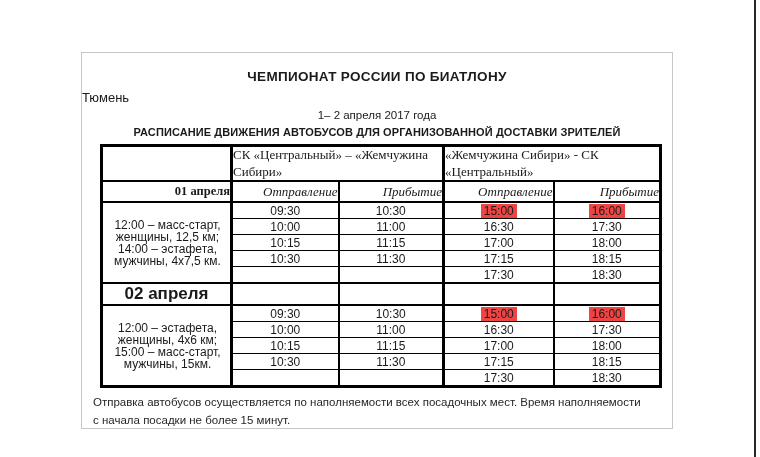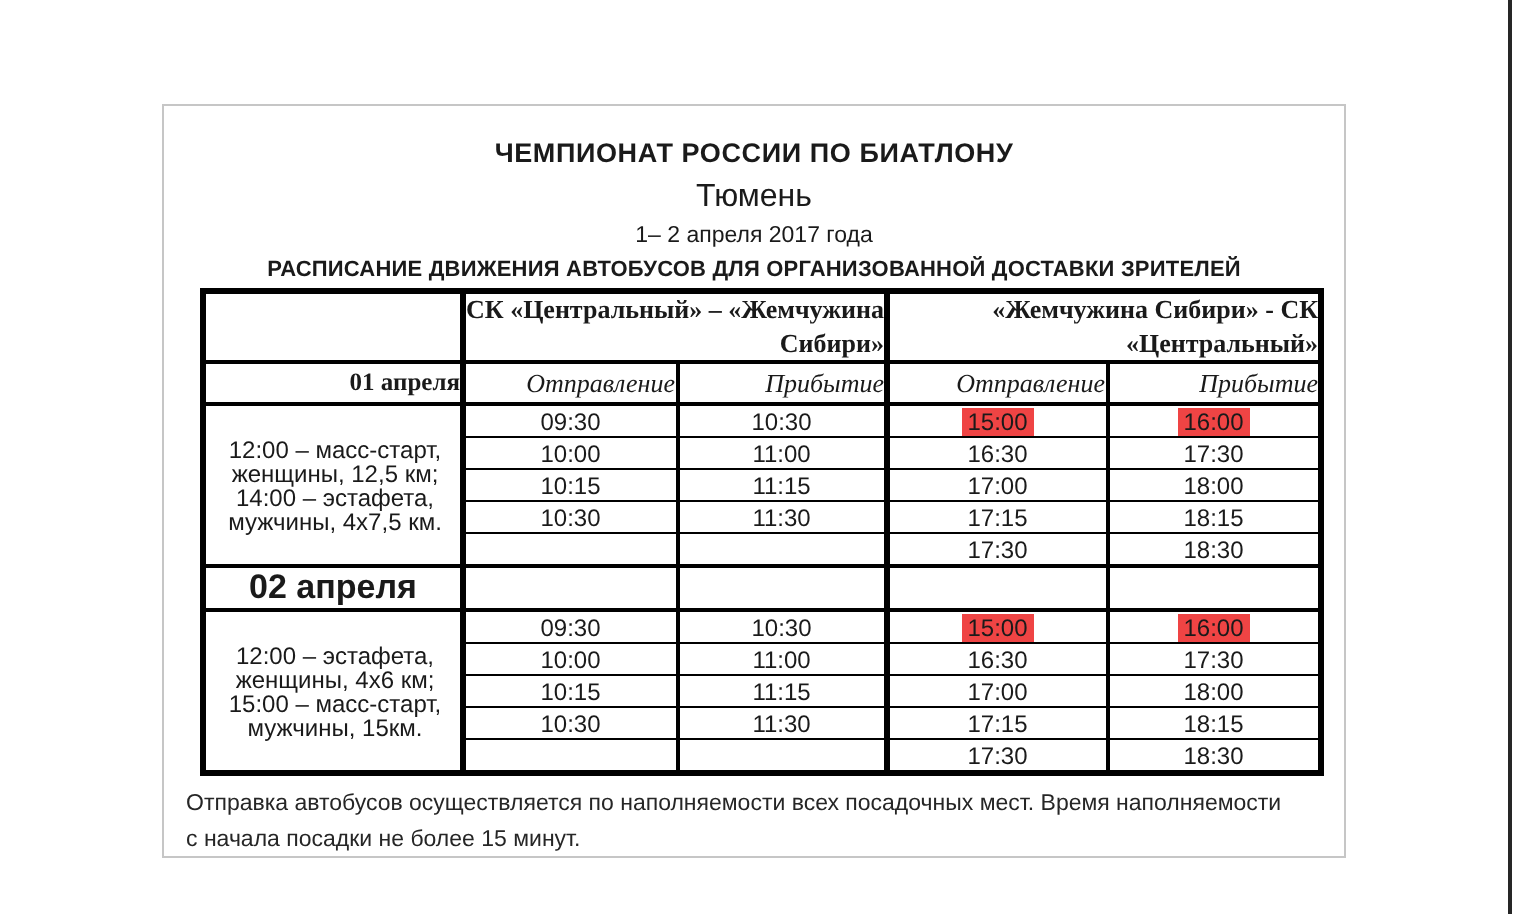--- a/index.html
+++ b/index.html
@@ -6,35 +6,35 @@
   body {
     width:760px; height:457px; background:#ffffff; position:relative;
     font-family:"Liberation Sans", sans-serif; color:#1a1a1a; overflow:hidden;
   }
   .right-edge { position:absolute; left:754px; top:0; width:2px; height:457px; background:#262626; }
   .page {
     position:absolute; left:81px; top:52px; width:590px; height:375px;
     border:1px solid #c6c6c6; background:#ffffff;
   }
   .hdr-title { padding-top:16px; font-size:13.5px; font-weight:bold; text-align:center; letter-spacing:.3px; }
-  .hdr-city  { margin-top:6px; font-size:16px; text-align:center; }
+  .hdr-city  { margin-top:6px; font-size:13px; }
   .hdr-dates { margin-top:4px; font-size:11.5px; text-align:center; }
   .hdr-sub   { margin-top:5px; font-size:11px; font-weight:bold; text-align:center; letter-spacing:.1px; }
 
   table.sched {
     position:absolute; left:18px; top:91px; width:559px;
     border-collapse:collapse; table-layout:fixed;
     border:3px solid #000;
   }
   .sched td, .sched th { border:1px solid #000; padding:0; overflow:hidden; }
 
   .rh th, .rh td { height:33px; border-bottom:2px solid #000; }
   .rh th {
-    font-family:"Liberation Serif", serif; font-weight:bold; font-size:13px;
-    line-height:1.25; text-align:right; vertical-align:middle;
+    font-family:"Liberation Serif", serif; font-weight:normal; font-size:13px;
+    line-height:1.25; text-align:left; vertical-align:middle;
   }
   .sh td { height:19px; border-bottom:2px solid #000; text-align:right; vertical-align:middle; }
   .date-serif { font-family:"Liberation Serif", serif; font-weight:bold; font-size:12.5px; }
   .ith { font-family:"Liberation Serif", serif; font-style:italic; font-size:13px; }
 
   tr.data td { height:15px; font-size:12px; line-height:1; text-align:center; vertical-align:middle; }
   td.desc {
     font-size:11.5px; line-height:1.3; text-align:left;
     padding:2px 4px 2px 6px; vertical-align:top;
   }

